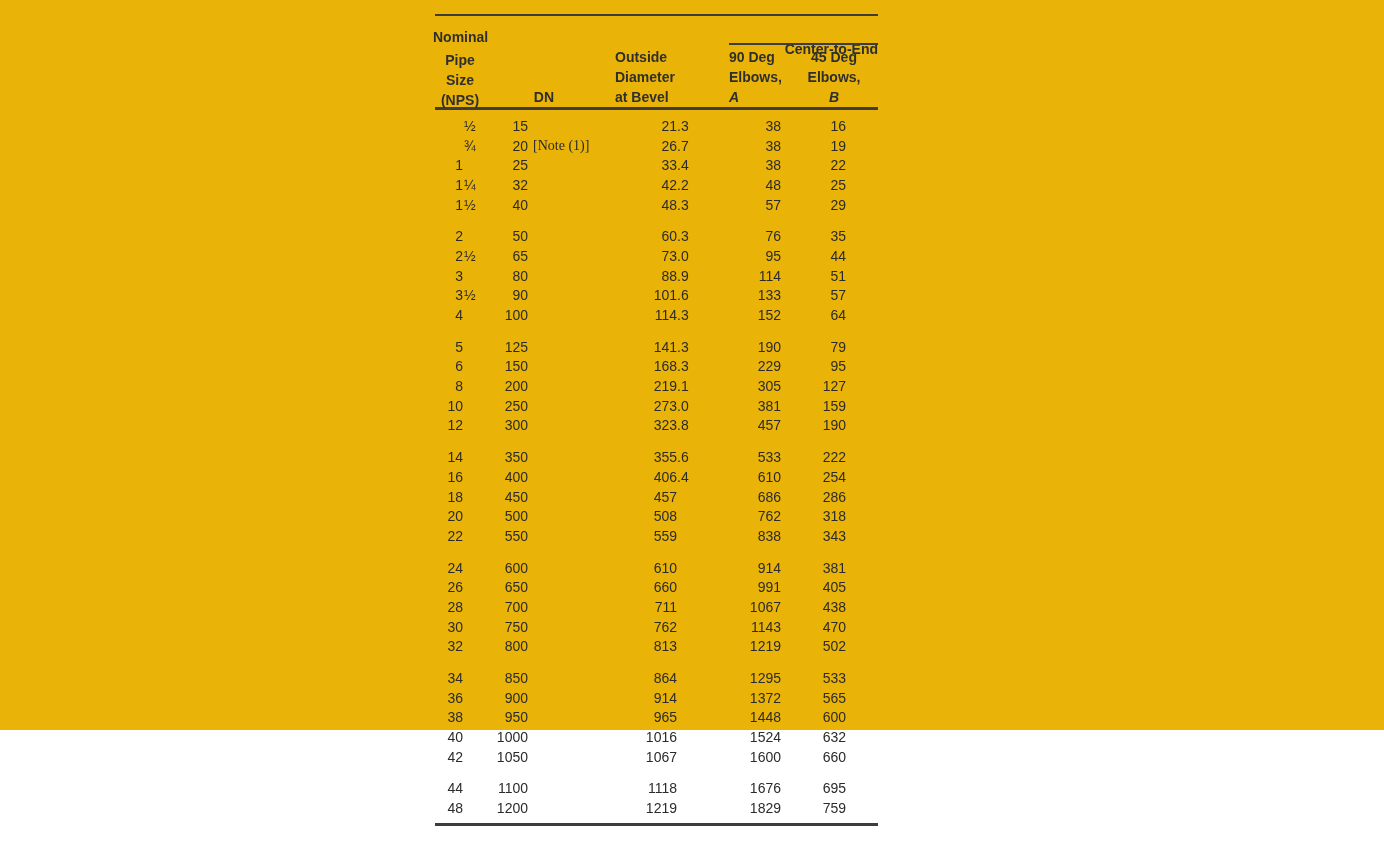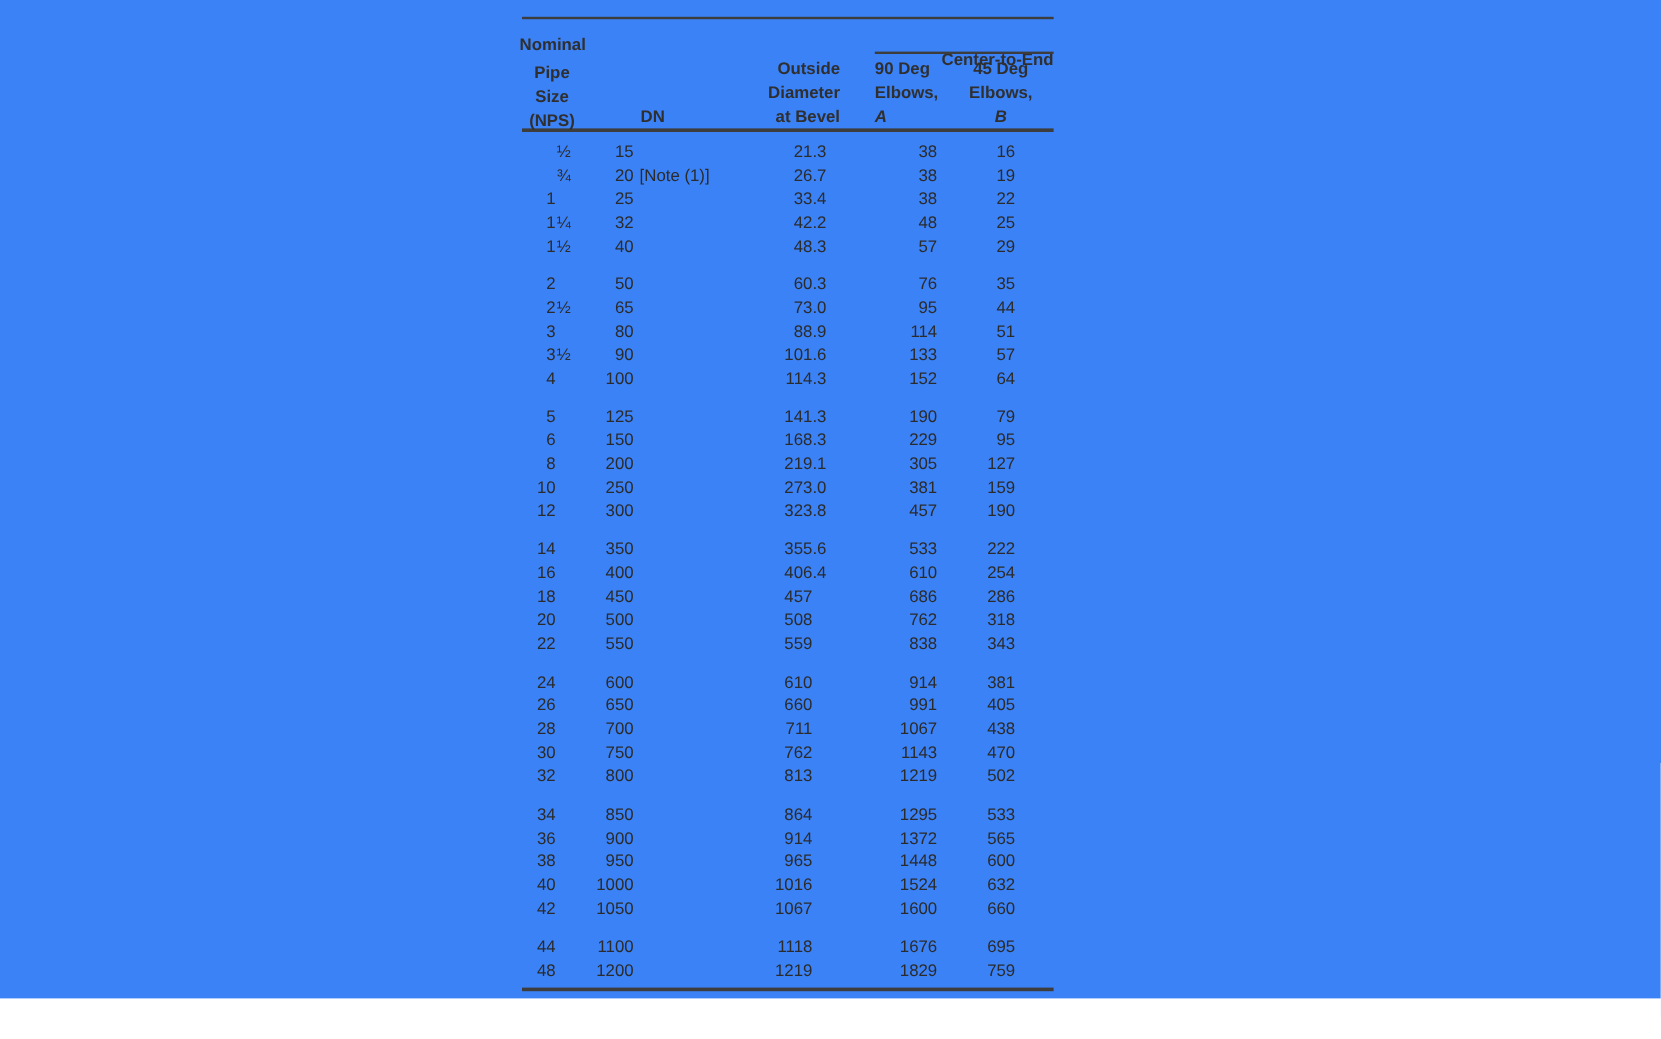--- a/index.html
+++ b/index.html
@@ -7,22 +7,22 @@
     padding: 0;
     width: 1384px;
     height: 866px;
     background: #ffffff;
     font-family: "Liberation Sans", "DejaVu Sans", sans-serif;
     overflow: hidden;
   }
   .page {
     position: relative;
     width: 1384px;
-    height: 832px;
-    background: #3b82f6;
+    height: 730px;
+    background: #eab308;
   }
   .table-wrap {
     position: absolute;
     left: 435px;
     top: 14px;
     width: 443px;
     color: #2f2f2f;
   }
   .rule {
     background: #3d3d3d;
@@ -50,21 +50,21 @@
   .h-dn {
     position: absolute;
     left: 89px; top: 71px;
     width: 30px;
     text-align: right;
   }
   .h-od {
     position: absolute;
     left: 180px; top: 31px;
     width: 85px;
-    text-align: right;
+    text-align: left;
   }
   .h-span {
     position: absolute;
     left: 294px; top: 25px;
     width: 149px;
     text-align: right;
   }
   .h-span-rule {
     position: absolute;
     left: 294px; top: 27px;
@@ -100,21 +100,21 @@
     display: grid;
     grid-template-columns: 28px 18px 47px 84px 65px 13px 91px 65px;
     height: 19.7px;
     align-items: center;
     white-space: nowrap;
   }
   .cell          { overflow: visible; }
   .cell.npsint   { text-align: right; }
   .cell.npsfrac  { text-align: left; padding-left: 1px; }
   .cell.dn       { text-align: right; }
-  .cell.dnnote   { text-align: left; padding-left: 5px; }
+  .cell.dnnote   { text-align: left; padding-left: 5px; font-family: Liberation Serif, serif; }
   .cell.odint    { text-align: right; }
   .cell.oddec    { text-align: left; }
   .cell.a90      { text-align: right; }
   .cell.b45      { text-align: right; }
 </style>
 </head>
 <body>
 
 <div class="page">
   <div class="table-wrap">

